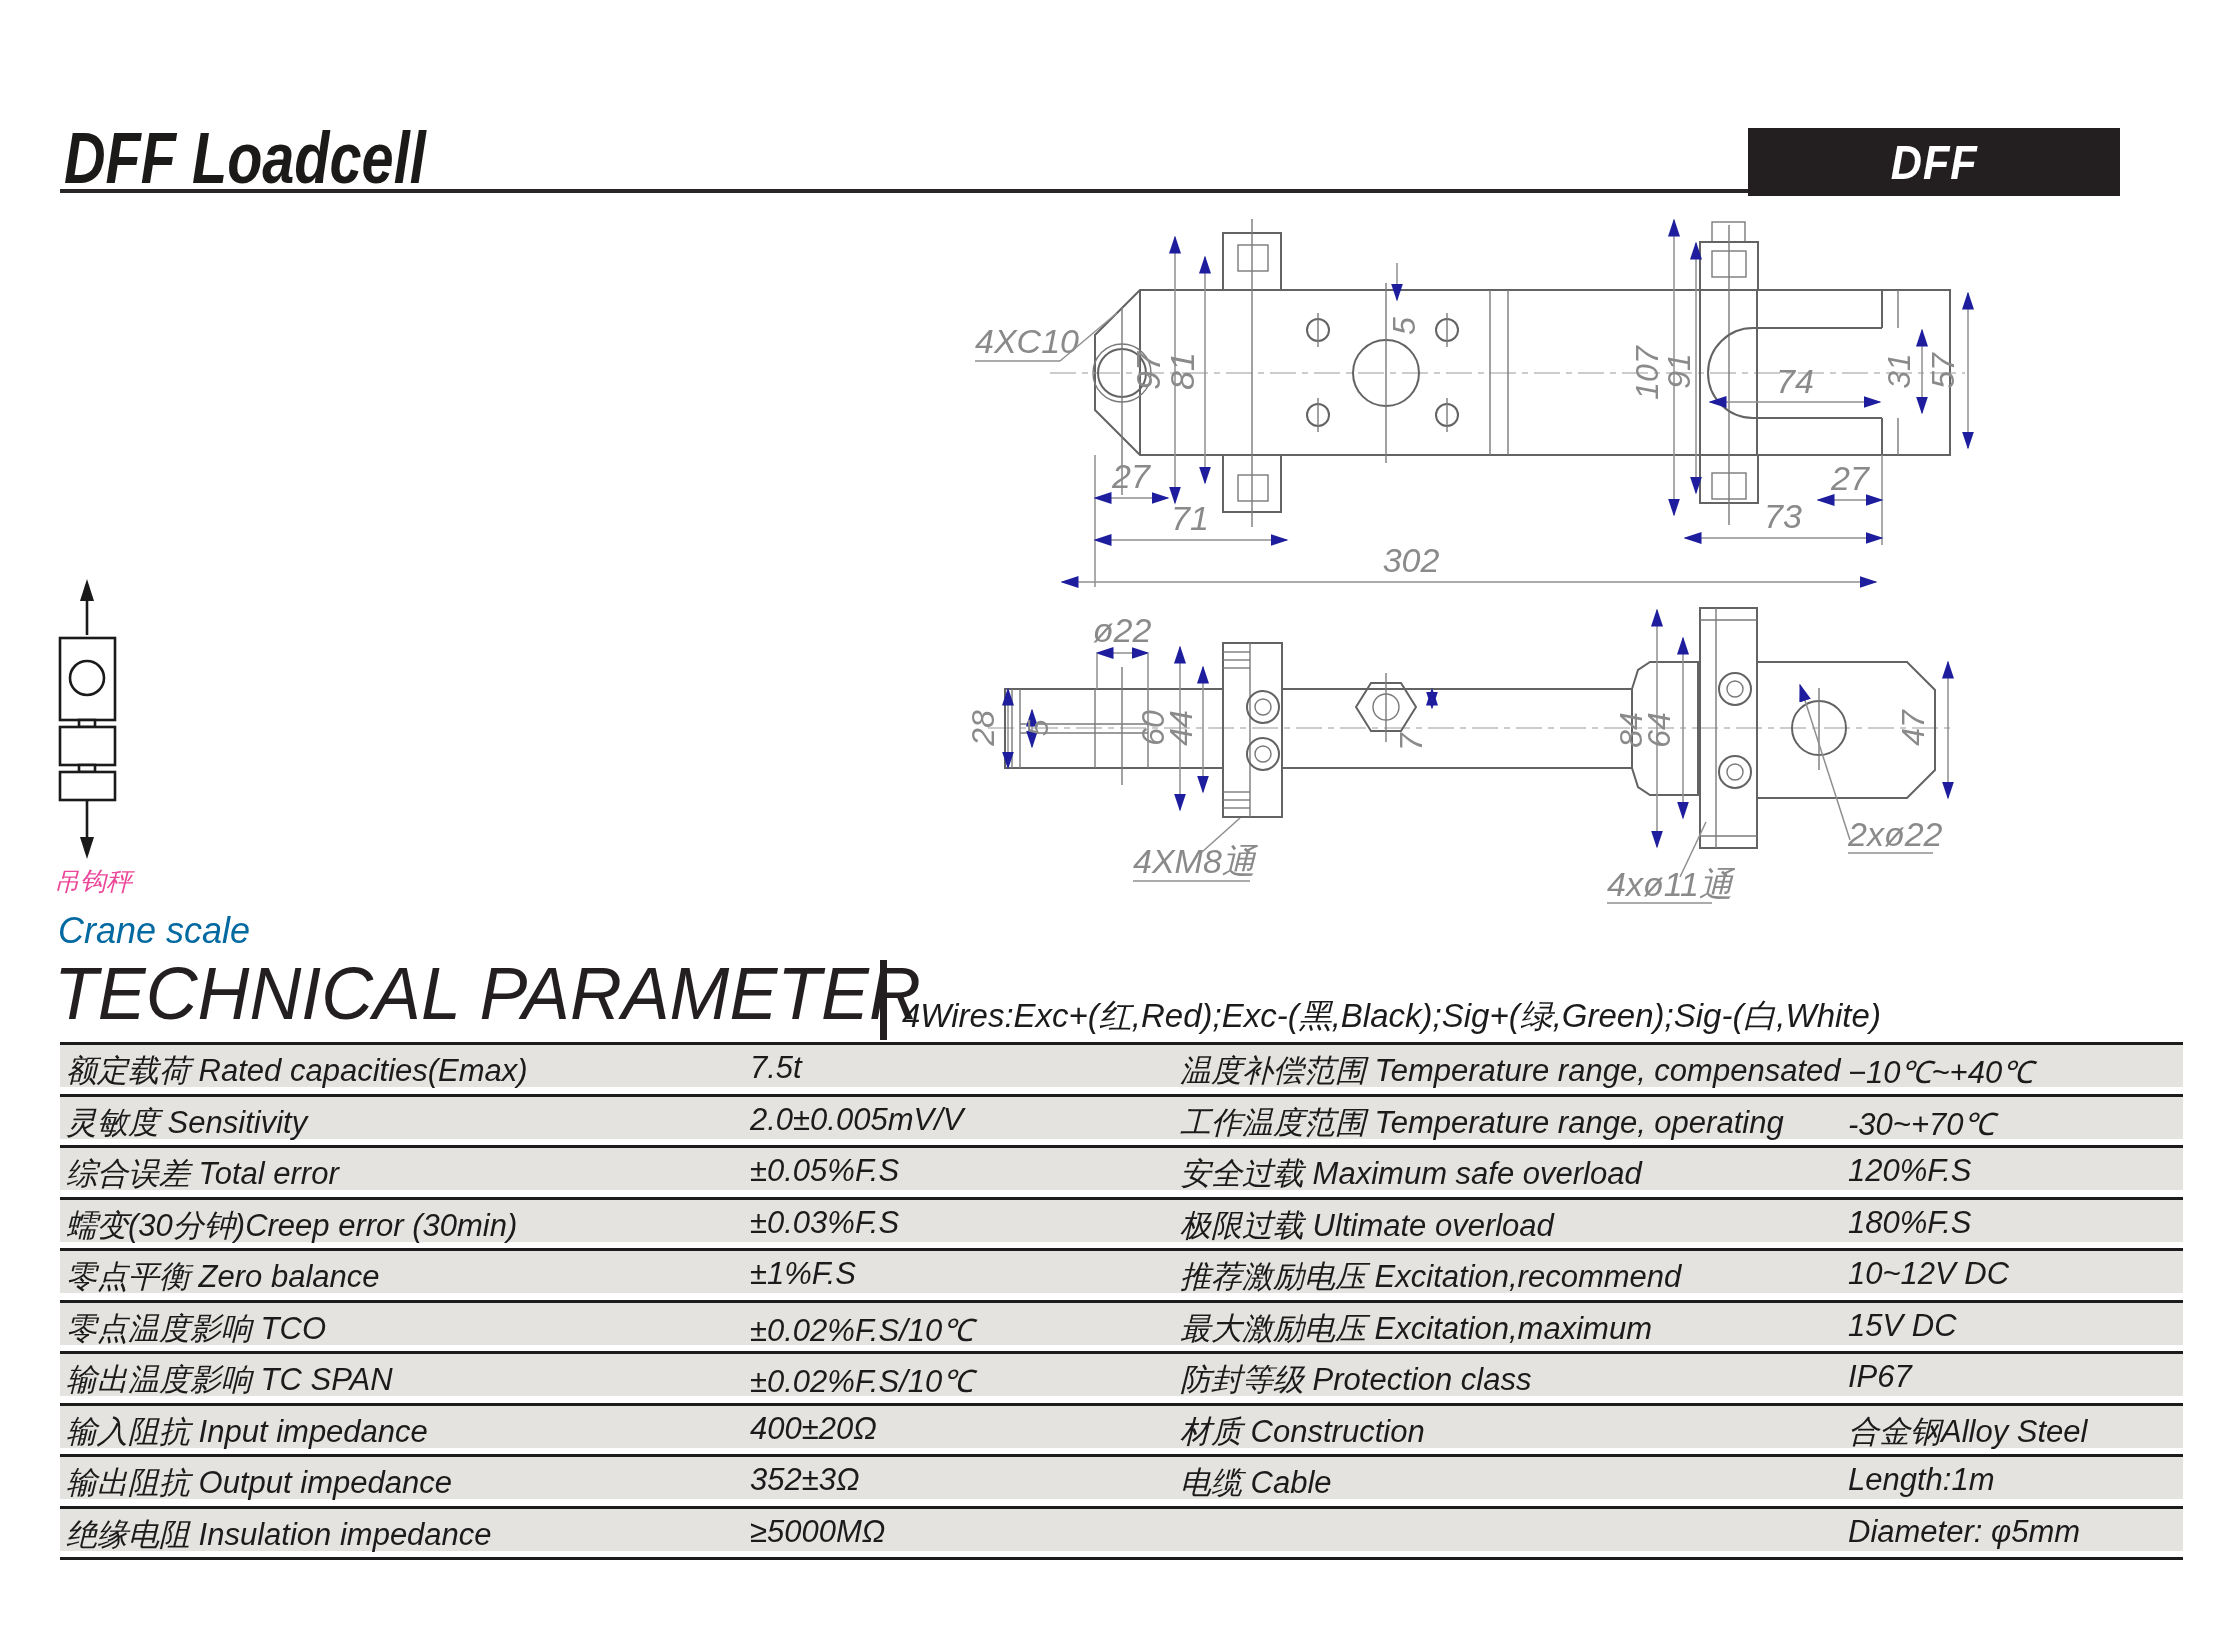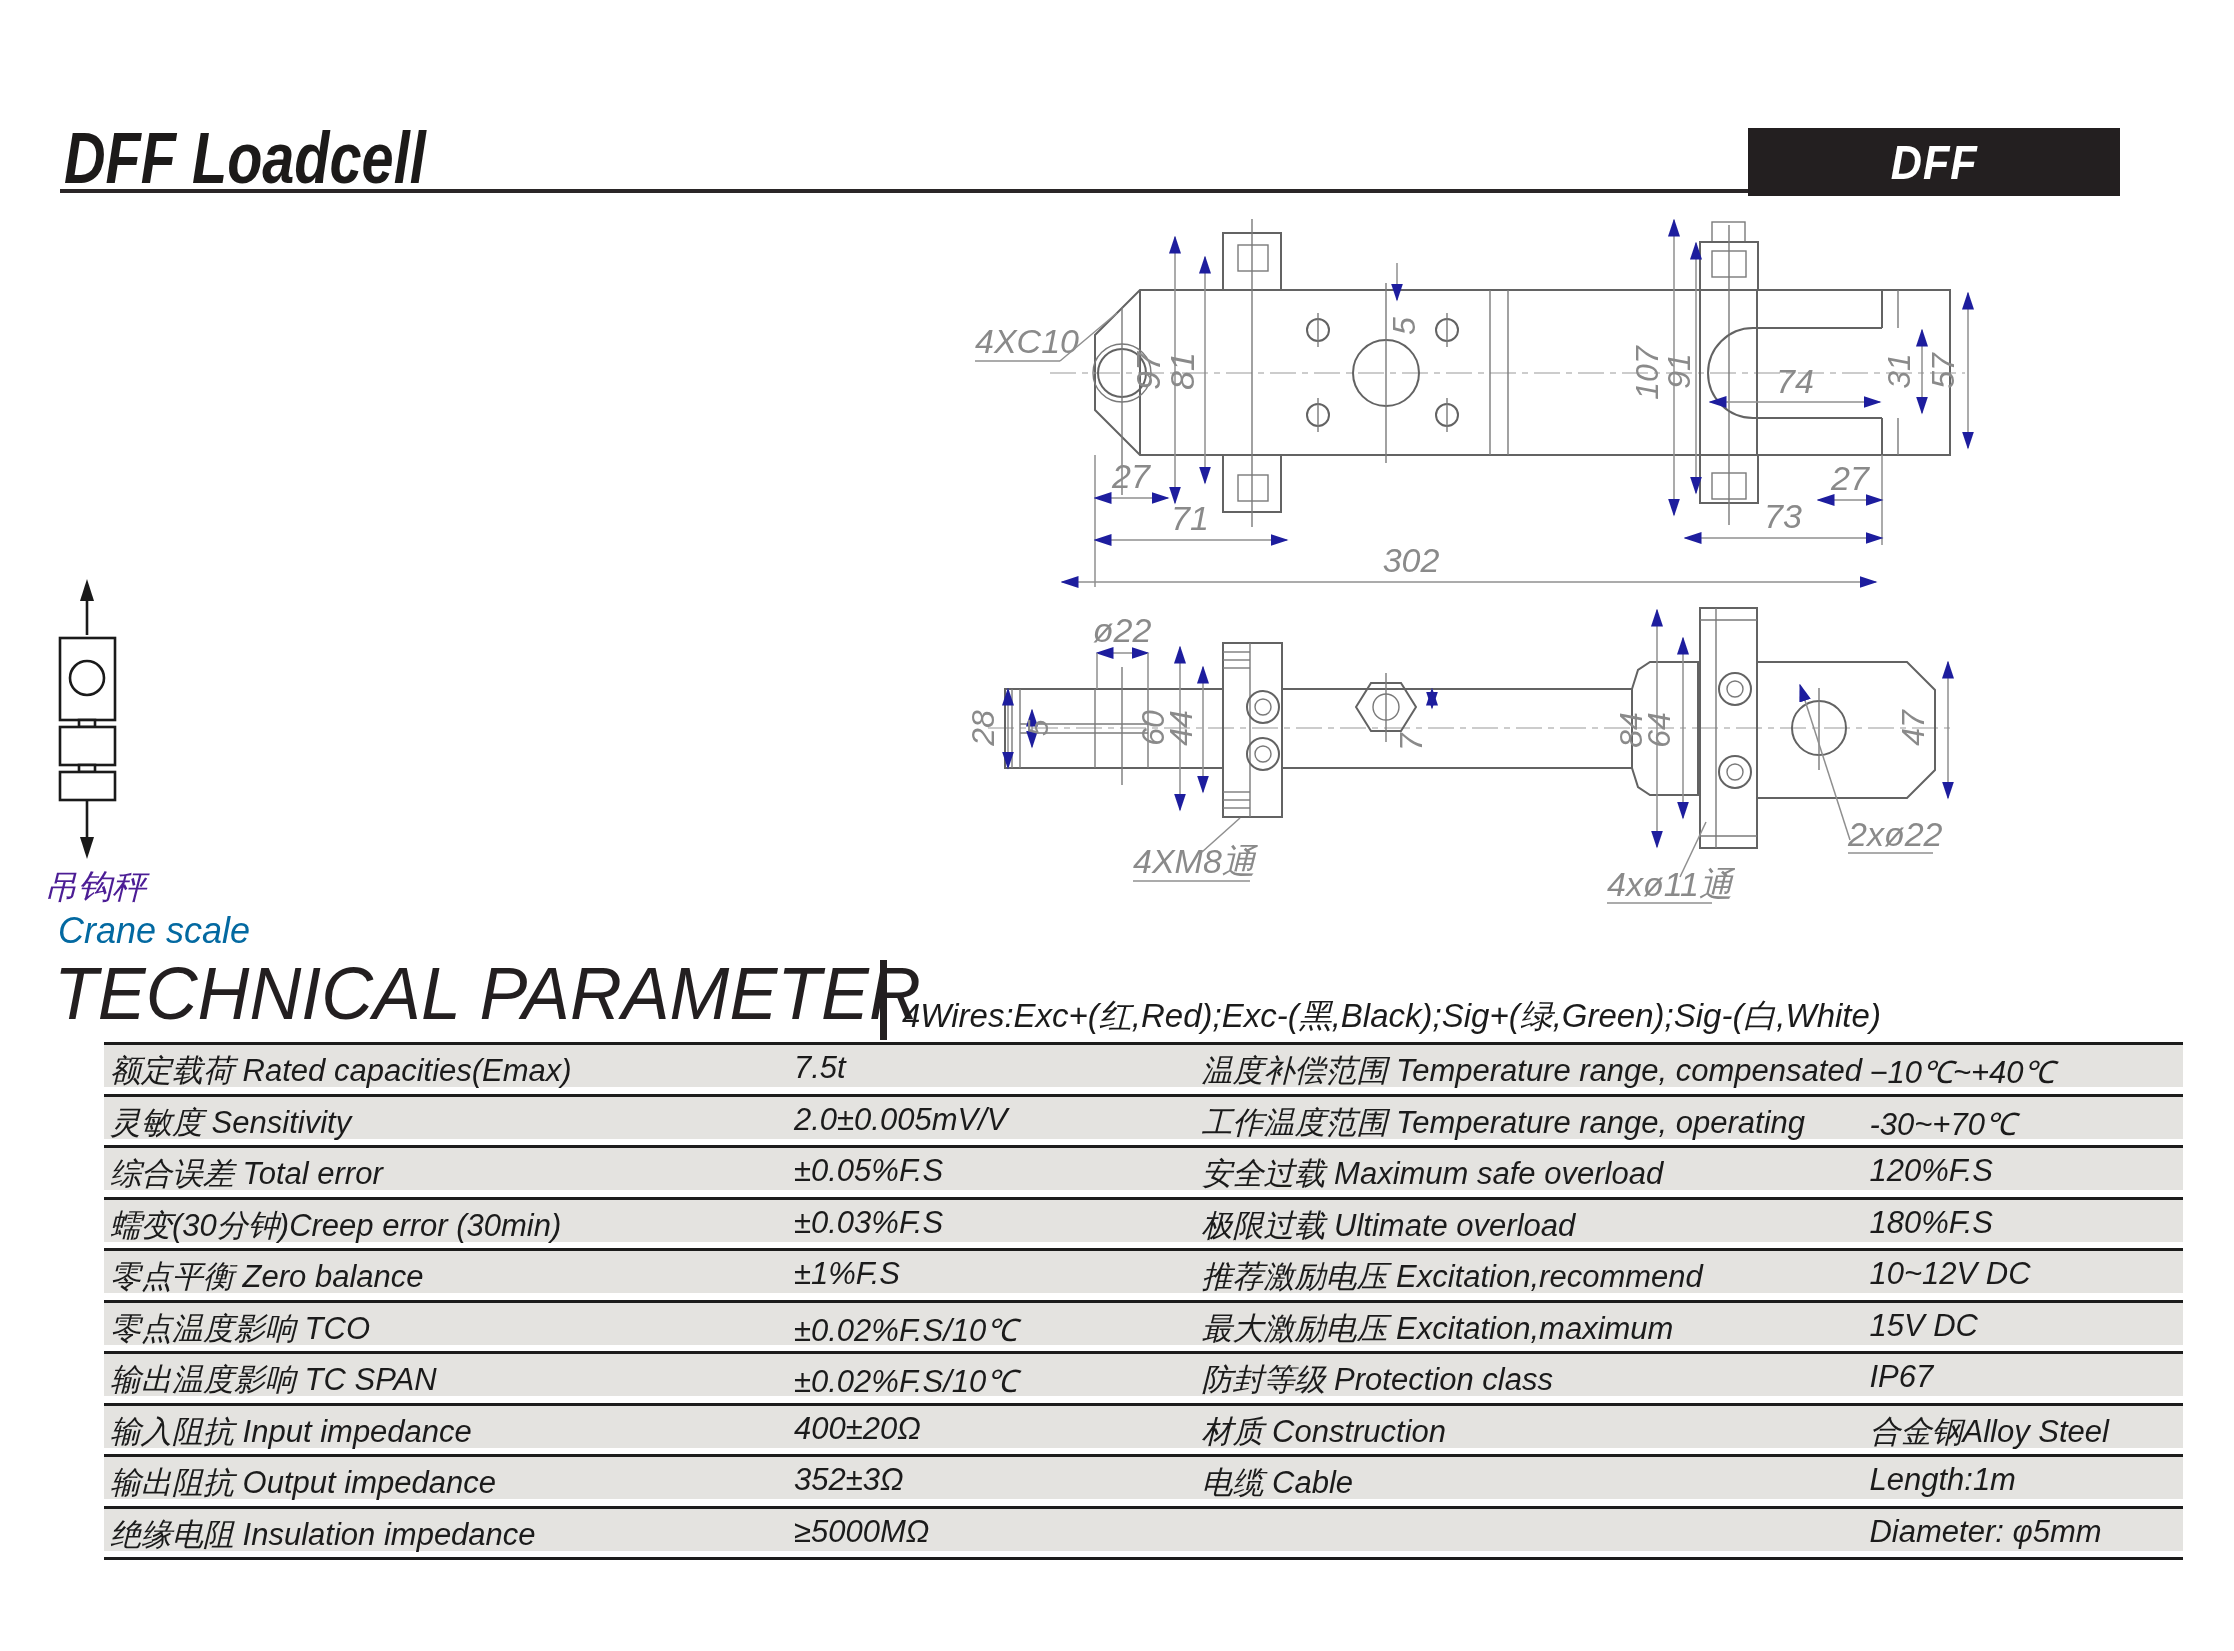--- a/index.html
+++ b/index.html
@@ -8,33 +8,33 @@
 
   
   .page-title{position:absolute;left:64px;top:117px;font-size:72px;font-weight:bold;
               letter-spacing:0px;transform:scaleX(0.80);transform-origin:left top;white-space:nowrap;color:#1c1a19;}
   .title-rule{position:absolute;left:60px;top:189px;width:1688px;height:4px;background:#2a2627;}
   .model-badge{position:absolute;left:1748px;top:128px;width:372px;height:68px;background:#231f20;
                display:flex;align-items:center;justify-content:center;}
   .model-badge span{color:#ffffff;font-size:48px;font-weight:bold;letter-spacing:1px;transform:scaleX(0.9);}
 
   
-  .zh-label{position:absolute;left:44px;top:864px;font-size:34px;color:#4c1d95;}
+  .zh-label{position:absolute;left:54px;top:864px;font-size:26px;color:#ec4899;}
   .en-label{position:absolute;left:58px;top:910px;font-size:36px;color:#0369a1;}
 
   
   .tech-heading{position:absolute;left:54px;top:951px;font-size:74px;font-weight:normal;
                 letter-spacing:0px;transform:scaleX(0.97);transform-origin:left top;white-space:nowrap;color:#231f20;}
   .heading-bar{position:absolute;left:880px;top:960px;width:7px;height:80px;background:#231f20;}
   .wires-note{position:absolute;left:902px;top:994px;font-size:33px;color:#1b1b1b;white-space:nowrap;}
 
   
   .tables{position:absolute;left:60px;top:1042px;width:2123px;display:flex;align-items:flex-start;}
   .ptable{border-bottom:3px solid #1c1c1c;}
-  .ptable.lt{width:1088px;margin-left:44px;}
+  .ptable.lt{width:1088px;}
   .ptable.rt{width:1035px;}
   .trow{position:relative;height:48.5px;border-top:3px solid #1c1c1c;
         background:linear-gradient(to bottom,#e4e3e0 0px,#e4e3e0 42px,#ffffff 42px);}
   .trow .tlabel{position:absolute;left:6px;top:5px;font-size:31px;white-space:nowrap;}
   .trow .tvalue{position:absolute;left:690px;top:5px;font-size:31px;white-space:nowrap;}
   .rt .trow .tlabel{left:32px;}
   .rt .trow .tvalue{left:700px;}
 
   
   svg text{font-family:"Liberation Sans", sans-serif;fill:#8a8a8a;}

